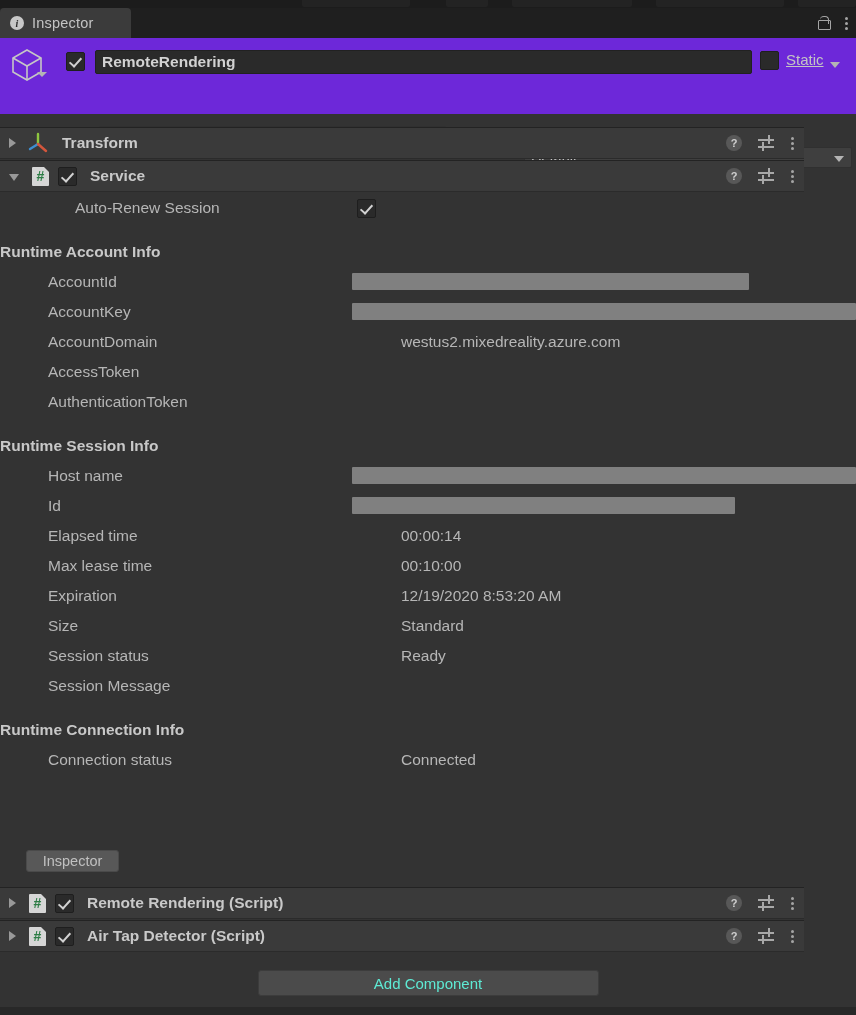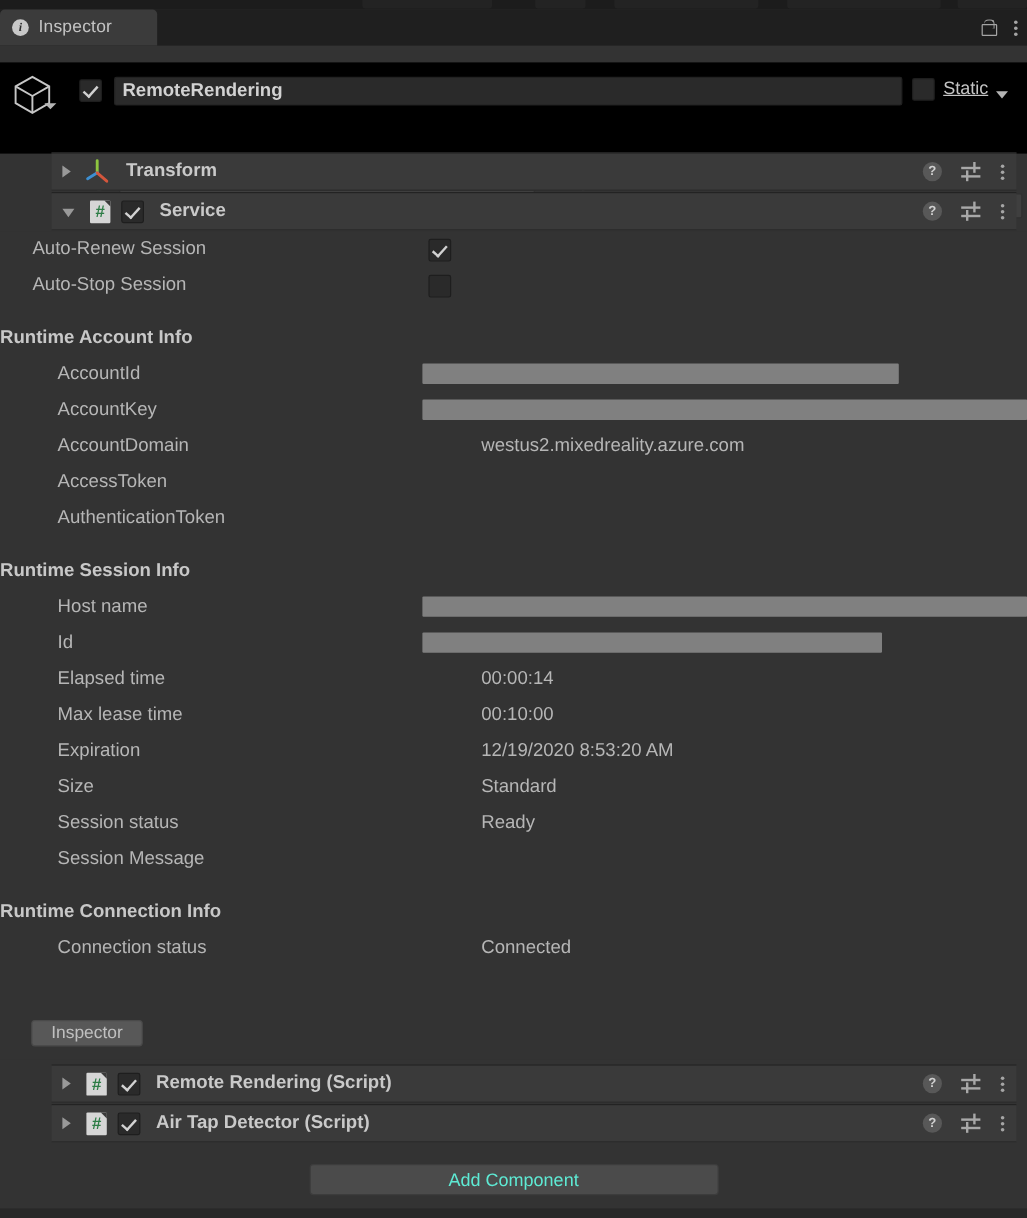--- a/index.html
+++ b/index.html
@@ -70,23 +70,23 @@
     width: 8px; height: 7px;
     border: 1.5px solid #a5a5a5; border-bottom: none;
     border-radius: 4px 4px 0 0;
     border-left: none;
   }
   .kebab { width: 4px; display: flex; flex-direction: column; gap: 2px; align-items: center; }
   .kebab i { width: 3px; height: 3px; background: #a5a5a5; border-radius: 50%; display: block; }
 
   
   .go-header {
-    position: absolute; top: 52px; left: 0;
+    position: absolute; top: 38px; left: 0;
     width: 856px; height: 76px;
-    background: #000000;
+    background: #6d28d9;
   }
   .go-icon {
     position: absolute; left: 10px; top: 9px;
     width: 34px; height: 34px;
   }
   .go-icon svg { display: block; }
   .go-icon-caret {
     position: absolute; left: 37px; top: 34px;
     width: 0; height: 0;
     border-left: 5px solid transparent; border-right: 5px solid transparent;
@@ -158,21 +158,21 @@
     position: relative;
   }
   .dropdown .caret-down { position: absolute; right: 7px; top: 8px; }
 
   
   .comp-header {
     position: absolute; left: 0; width: 804px; height: 32px;
     background: #3a3a3a;
     border-top: 1px solid #232323;
     border-bottom: 1px solid #2b2b2b;
-    display: flex; align-items: center; margin-left: 43px;
+    display: flex; align-items: center;
   }
   .foldout {
     width: 0; height: 0; margin-left: 9px;
     border-top: 5px solid transparent; border-bottom: 5px solid transparent;
     border-left: 7px solid #999999;
     flex: 0 0 auto;
   }
   .foldout.open {
     border-left: 5px solid transparent; border-right: 5px solid transparent;
     border-top: 7px solid #999999; border-bottom: none;
@@ -373,29 +373,25 @@
       <span class="kebab">
           <i></i>
           <i></i>
           <i></i>
         </span>
     </span>
   </div>
 
   <div class="body" style="top:193px;height:690px;">
 
-    <div class="row" style="height:30px;">
+    <div class="row" style="height:30px;padding-left:48px;">
       <span class="row-label indent1">Auto-Renew Session</span>
       <span class="checkbox checked row-check"></span>
     </div>
 
-    <div class="row" style="height:30px;">
-      <span class="row-label indent1">Auto-Stop Session</span>
-      <span class="checkbox row-check"></span>
-    </div>
 
 
     <div class="spacer"></div>
 
     <div class="row" style="height:30px;">
       <span class="row-label section">Runtime Account Info</span>
     </div>
 
     <div class="row">
       <span class="row-label indent2">AccountId</span>

